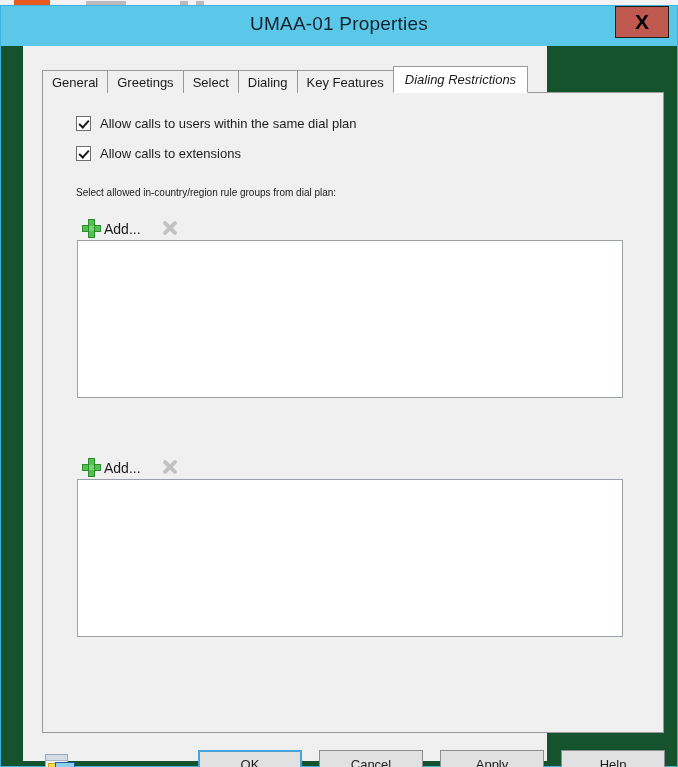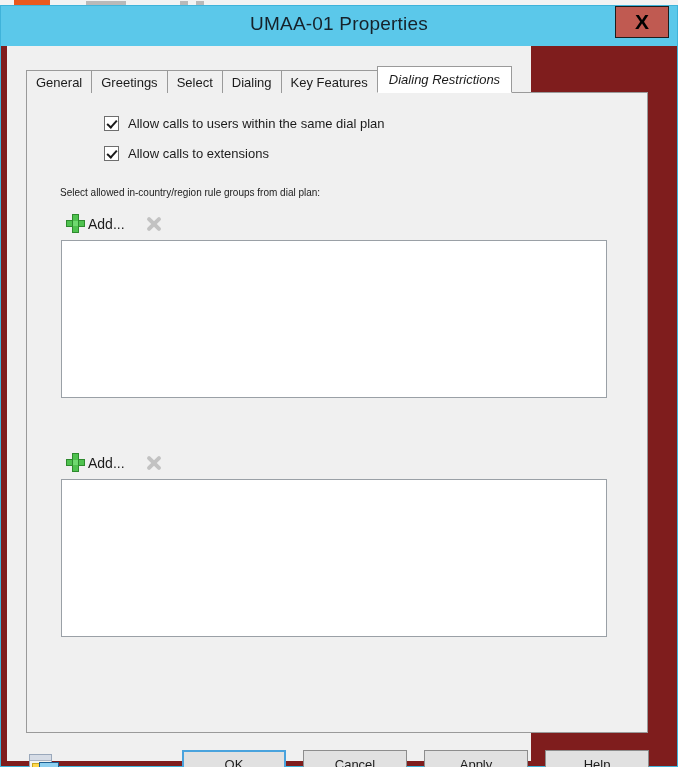--- a/index.html
+++ b/index.html
@@ -41,21 +41,21 @@
   #bg-tick-b { left: 180px; width: 8px; }
   #bg-tick-c { left: 196px; width: 8px; }
 
   
   #dialog {
     position: absolute;
     left: 0;
     top: 5px;
     width: 678px;
     height: 762px;
-    background: #7f1d1d;
+    background: #14532d;
     box-sizing: border-box;
     border: 1px solid #3fb3da;
   }
 
   
   #titlebar {
     position: relative;
     height: 40px;
     background: #5bc8ea;
   }
@@ -86,21 +86,21 @@
     text-align: center;
     font-size: 21px;
     font-weight: bold;
     color: #000;
     font-family: "Liberation Sans", sans-serif;
   }
 
   
   #client {
     position: absolute;
-    left: 6px;
+    left: 22px;
     top: 40px;
     width: 524px;
     height: 715px;
     background: #f0f0f0;
     box-sizing: border-box;
   }
 
   
   #tabstrip {
     position: absolute;
@@ -148,21 +148,20 @@
     border: 1px solid #9a9a9a;
     box-sizing: border-box;
   }
 
   
   .checkrow {
     position: absolute;
     display: flex;
     align-items: flex-end;
     cursor: pointer;
-    margin-left: 44px;
   }
   #check-row-dialplan { left: 33px; top: 23px; }
   #check-row-extensions { left: 33px; top: 53px; }
   .checkbox {
     width: 15px;
     height: 15px;
     background: #ffffff;
     border: 1px solid #6e6e6e;
     box-sizing: border-box;
     position: relative;
@@ -193,21 +192,21 @@
     color: #1b1b1b;
     white-space: nowrap;
   }
   #label-incountry { left: 33px; top: 94px; }
   #label-international { left: 33px; top: 333px; }
 
   
   .mini-toolbar {
     position: absolute;
     display: flex;
-    align-items: flex-start;
+    align-items: flex-end;
     height: 26px;
   }
   #toolbar-incountry { left: 38px; top: 120px; }
   #toolbar-international { left: 38px; top: 359px; }
 
   .add-button {
     display: flex;
     align-items: center;
     cursor: pointer;
     padding: 1px 4px 1px 1px;

